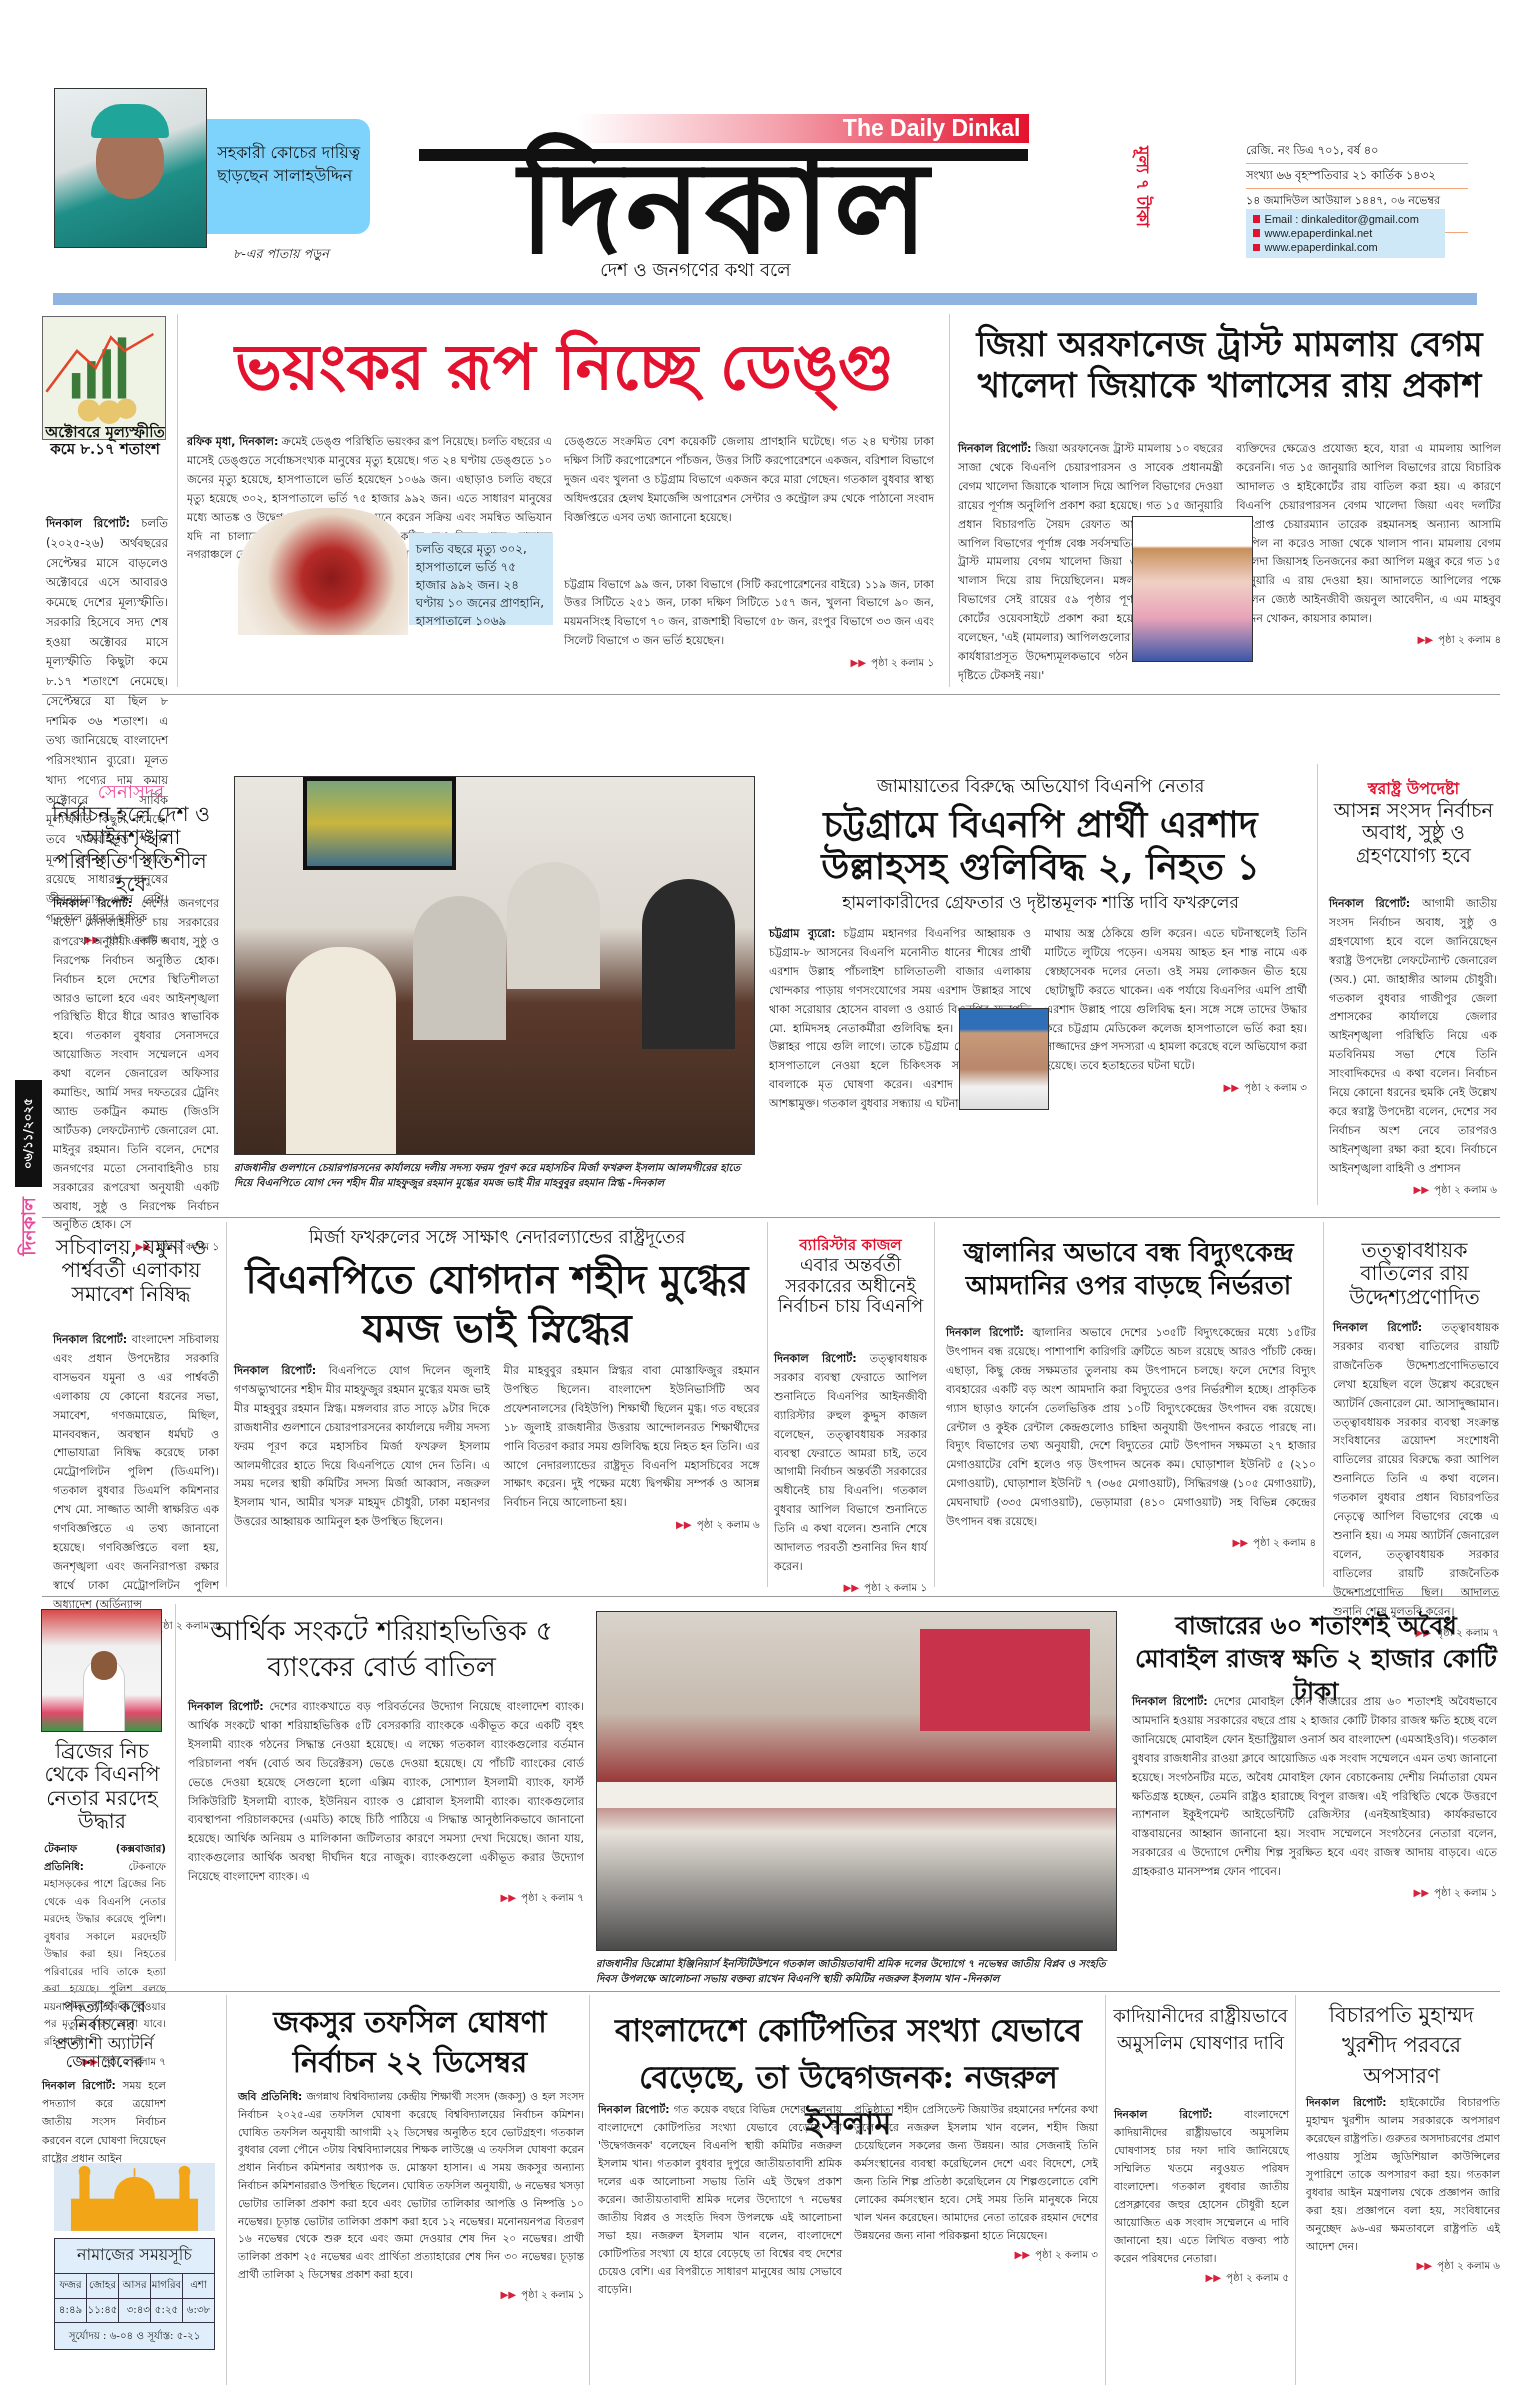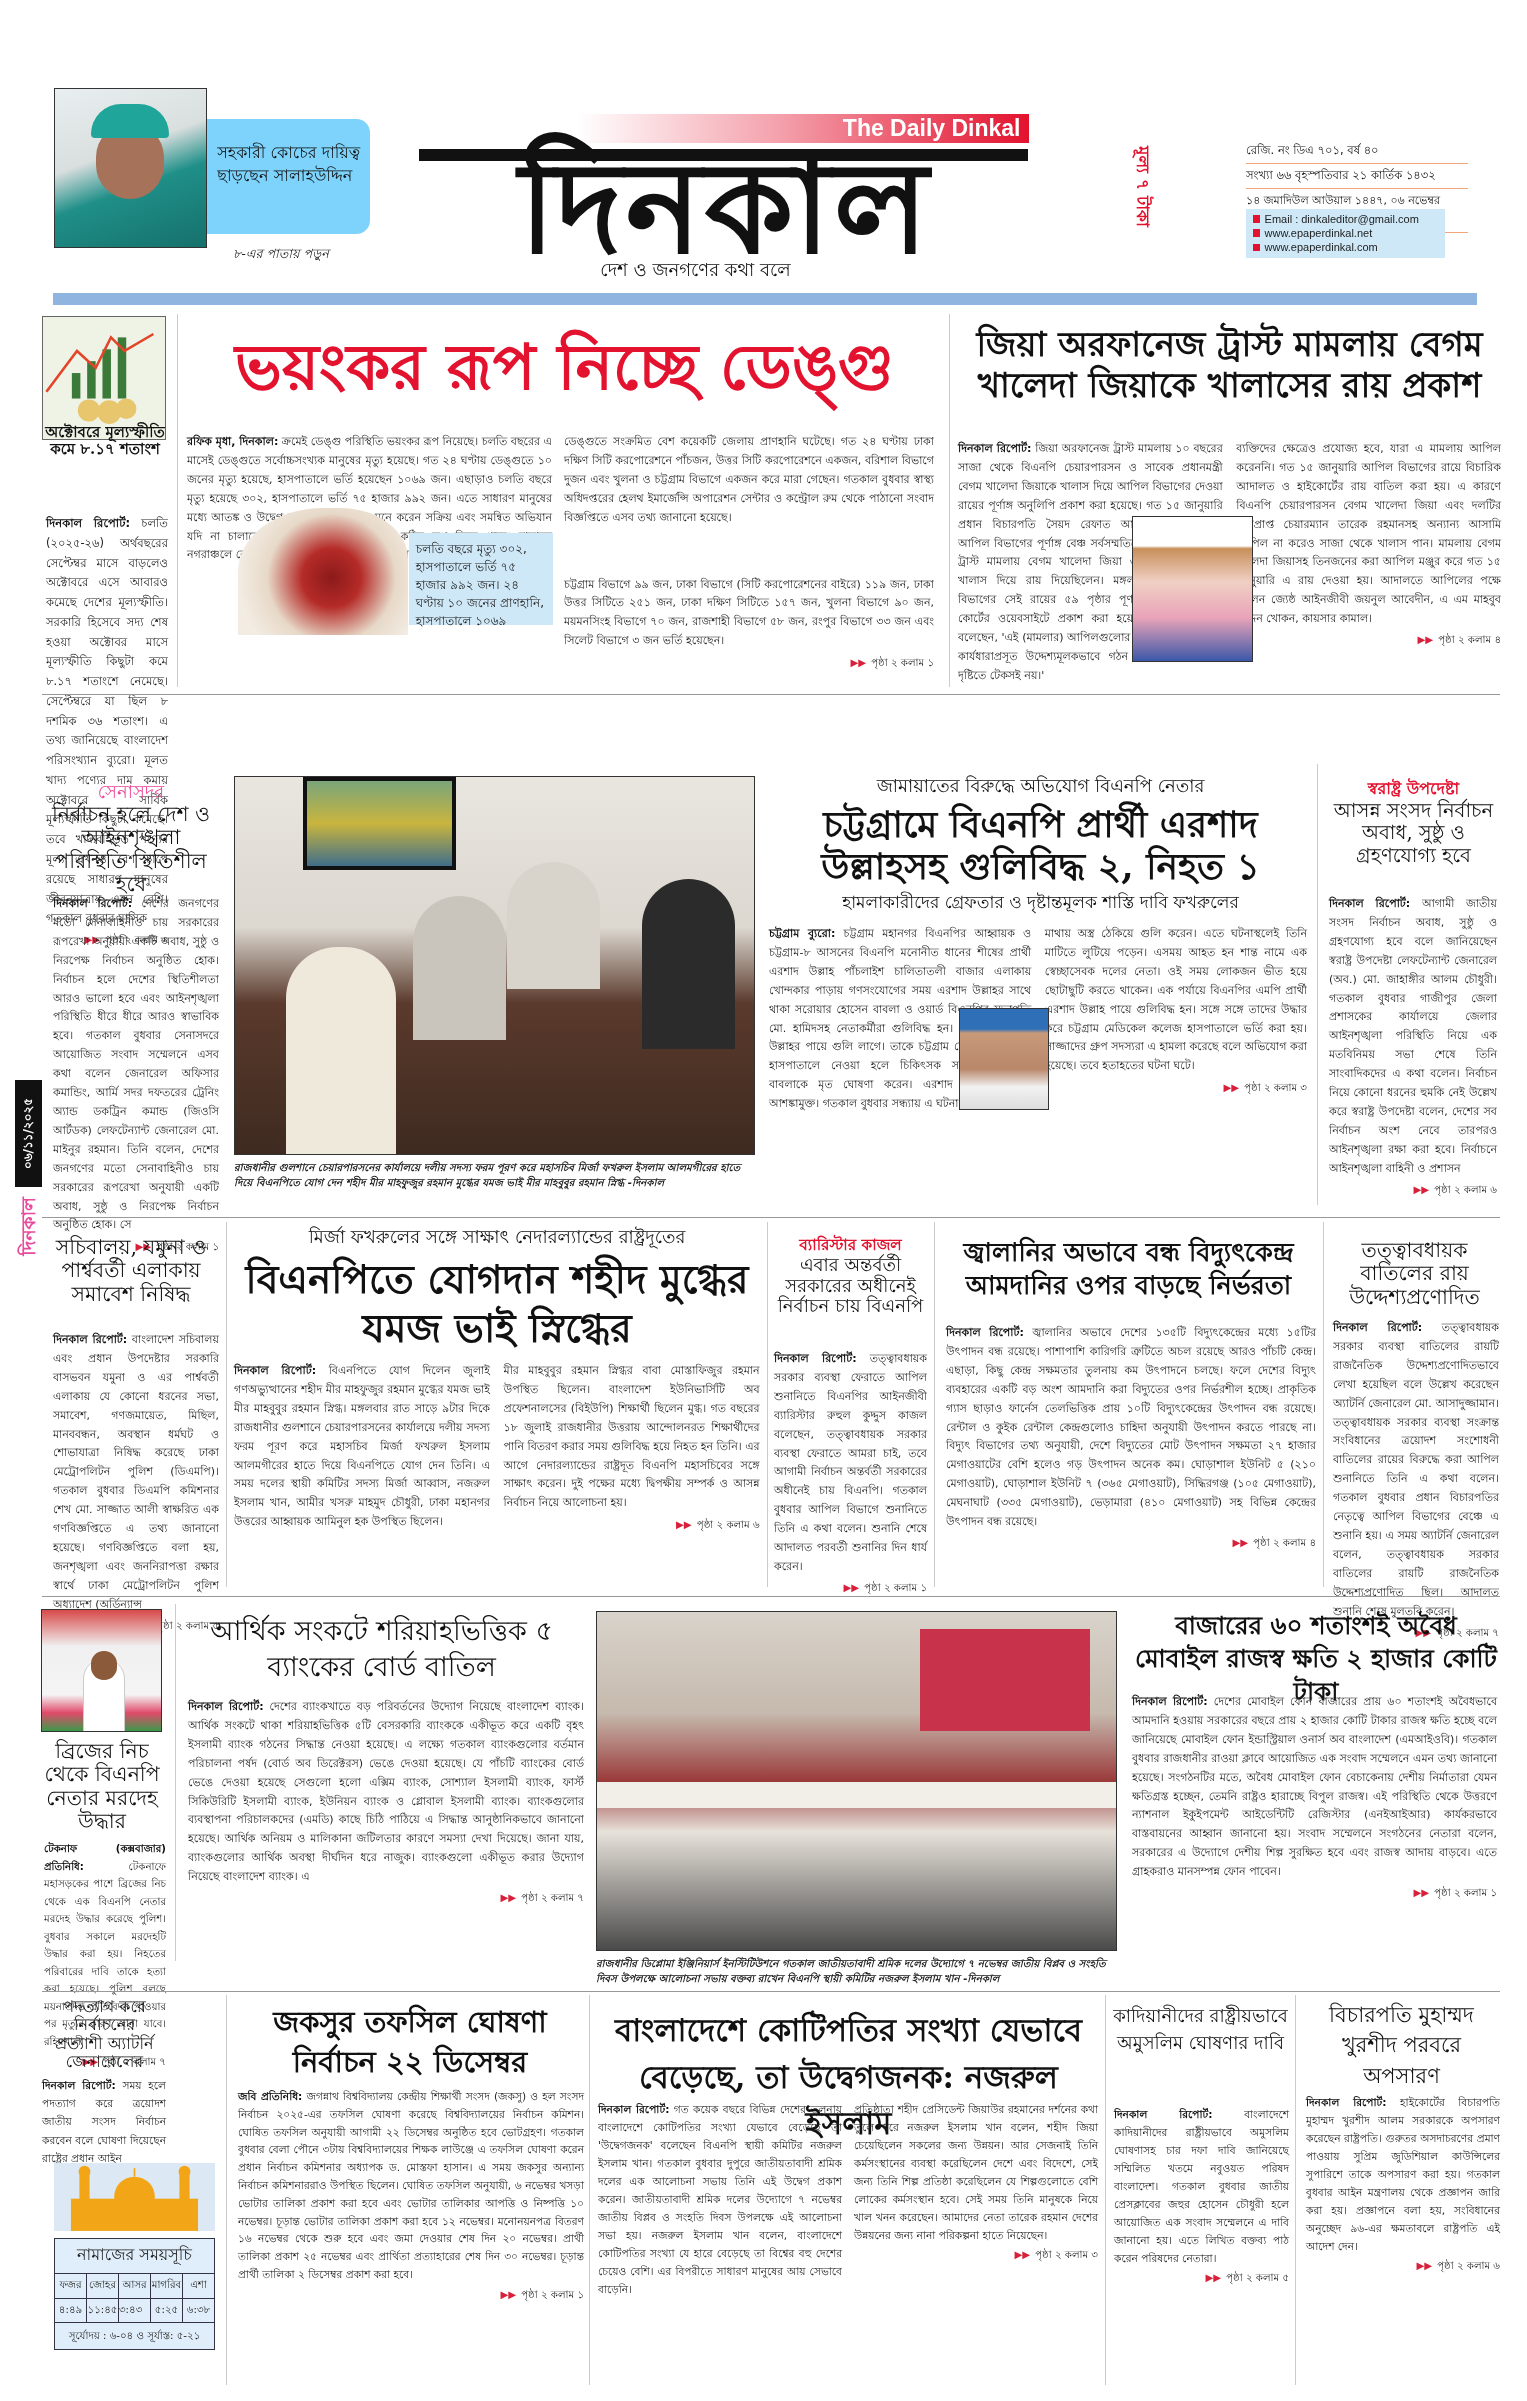--- a/index.html
+++ b/index.html
@@ -243,21 +243,21 @@
   <div style="display:flex;border-bottom:0.8px solid #334">
     <div style="flex:1;text-align:center;padding:3.4px 0;border-right:0.8px solid #334">ফজর</div>
     <div style="flex:1;text-align:center;padding:3.4px 0;border-right:0.8px solid #334">জোহর</div>
     <div style="flex:1;text-align:center;padding:3.4px 0;border-right:0.8px solid #334">আসর</div>
     <div style="flex:1;text-align:center;padding:3.4px 0;border-right:0.8px solid #334">মাগরিব</div>
     <div style="flex:1;text-align:center;padding:3.4px 0">এশা</div>
   </div>
   <div style="display:flex;border-bottom:0.8px solid #334">
     <div style="flex:1;text-align:center;padding:3.4px 0;border-right:0.8px solid #334">৪:৪৯</div>
     <div style="flex:1;text-align:center;padding:3.4px 0;border-right:0.8px solid #334">১১:৪৫</div>
-    <div style="flex:1;text-align:left;padding:3.4px 0;border-right:0.8px solid #334">৩:৪৩</div>
+    <div style="flex:1;text-align:right;padding:3.4px 0;border-right:0.8px solid #334">৩:৪৩</div>
     <div style="flex:1;text-align:center;padding:3.4px 0;border-right:0.8px solid #334">৫:২৫</div>
     <div style="flex:1;text-align:center;padding:3.4px 0">৬:৩৮</div>
   </div>
   <div style="text-align:center;padding:4.2px 0">সূর্যোদয় : ৬-০৪ ও সূর্যাস্ত: ৫-২১</div>
 </div>
 <div class="vline" style="left:226px;top:1995px;height:390px"></div>
 
 <div class="abs hl" style="left:236px;top:2002px;width:348px;font-size:29px;line-height:1.38">জকসুর তফসিল ঘোষণা নির্বাচন ২২ ডিসেম্বর</div>
 <div class="abs" style="left:238px;top:2088px;width:346px">
   <div class="body" style="font-size:10.6px;line-height:1.68"><b>জবি প্রতিনিধি:</b> জগন্নাথ বিশ্ববিদ্যালয় কেন্দ্রীয় শিক্ষার্থী সংসদ (জকসু) ও হল সংসদ নির্বাচন ২০২৫-এর তফসিল ঘোষণা করেছে বিশ্ববিদ্যালয়ের নির্বাচন কমিশন। ঘোষিত তফসিল অনুযায়ী আগামী ২২ ডিসেম্বর অনুষ্ঠিত হবে ভোটগ্রহণ। গতকাল বুধবার বেলা পৌনে ৩টায় বিশ্ববিদ্যালয়ের শিক্ষক লাউঞ্জে এ তফসিল ঘোষণা করেন প্রধান নির্বাচন কমিশনার অধ্যাপক ড. মোস্তফা হাসান। এ সময় জকসুর অন্যান্য নির্বাচন কমিশনাররাও উপস্থিত ছিলেন। ঘোষিত তফসিল অনুযায়ী, ৬ নভেম্বর খসড়া ভোটার তালিকা প্রকাশ করা হবে এবং ভোটার তালিকার আপত্তি ও নিষ্পত্তি ১০ নভেম্বর। চূড়ান্ত ভোটার তালিকা প্রকাশ করা হবে ১২ নভেম্বর। মনোনয়নপত্র বিতরণ ১৬ নভেম্বর থেকে শুরু হবে এবং জমা দেওয়ার শেষ দিন ২০ নভেম্বর। প্রার্থী তালিকা প্রকাশ ২৫ নভেম্বর এবং প্রার্থিতা প্রত্যাহারের শেষ দিন ৩০ নভেম্বর। চূড়ান্ত প্রার্থী তালিকা ২ ডিসেম্বর প্রকাশ করা হবে।</div>

